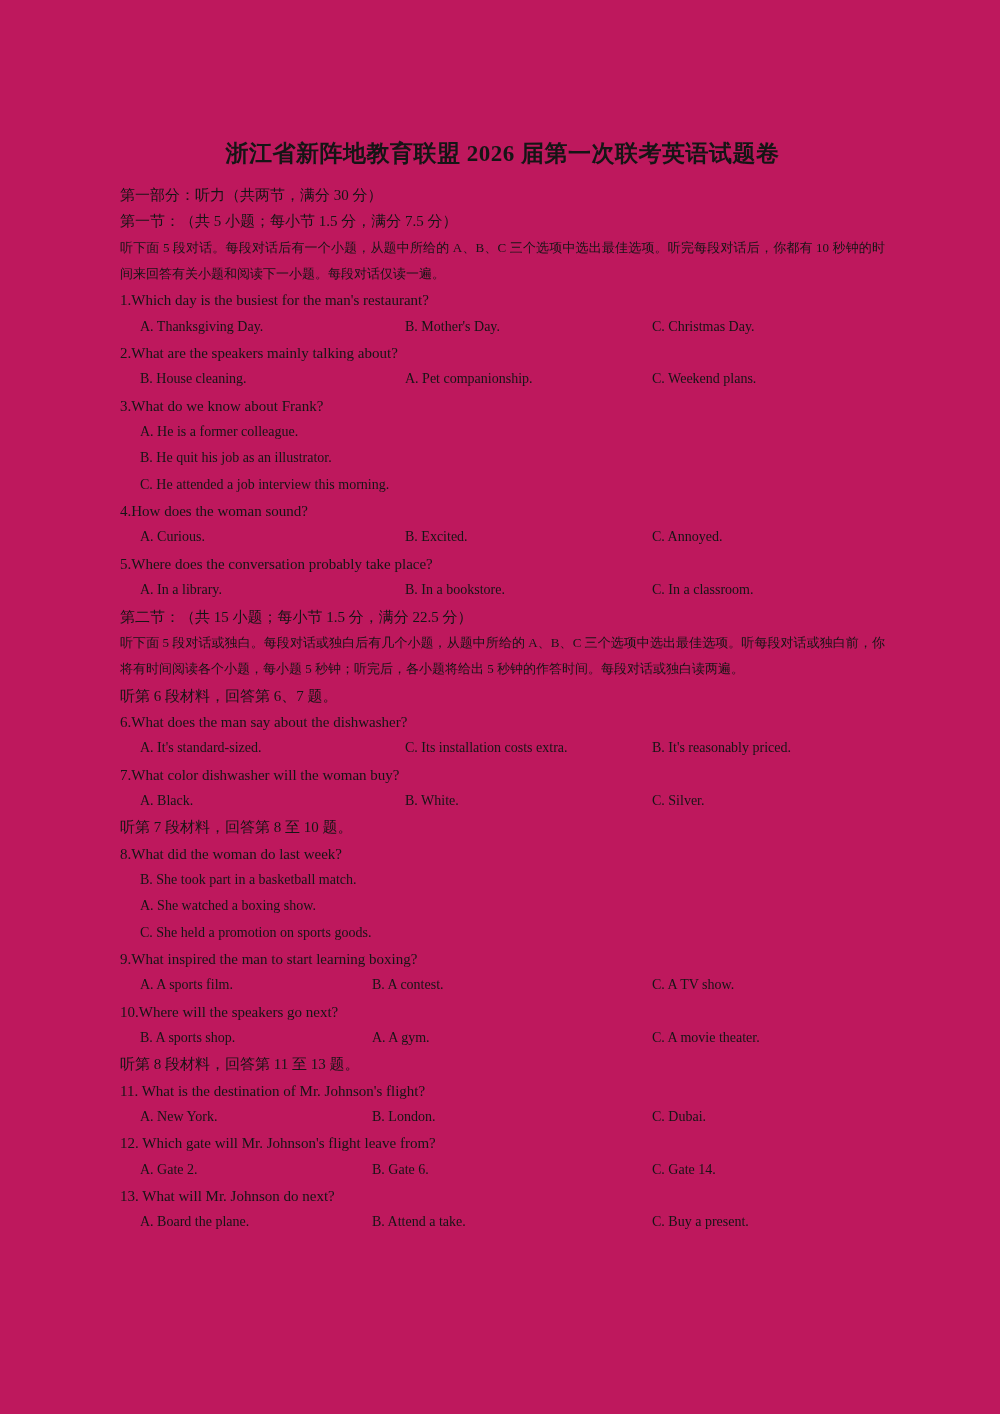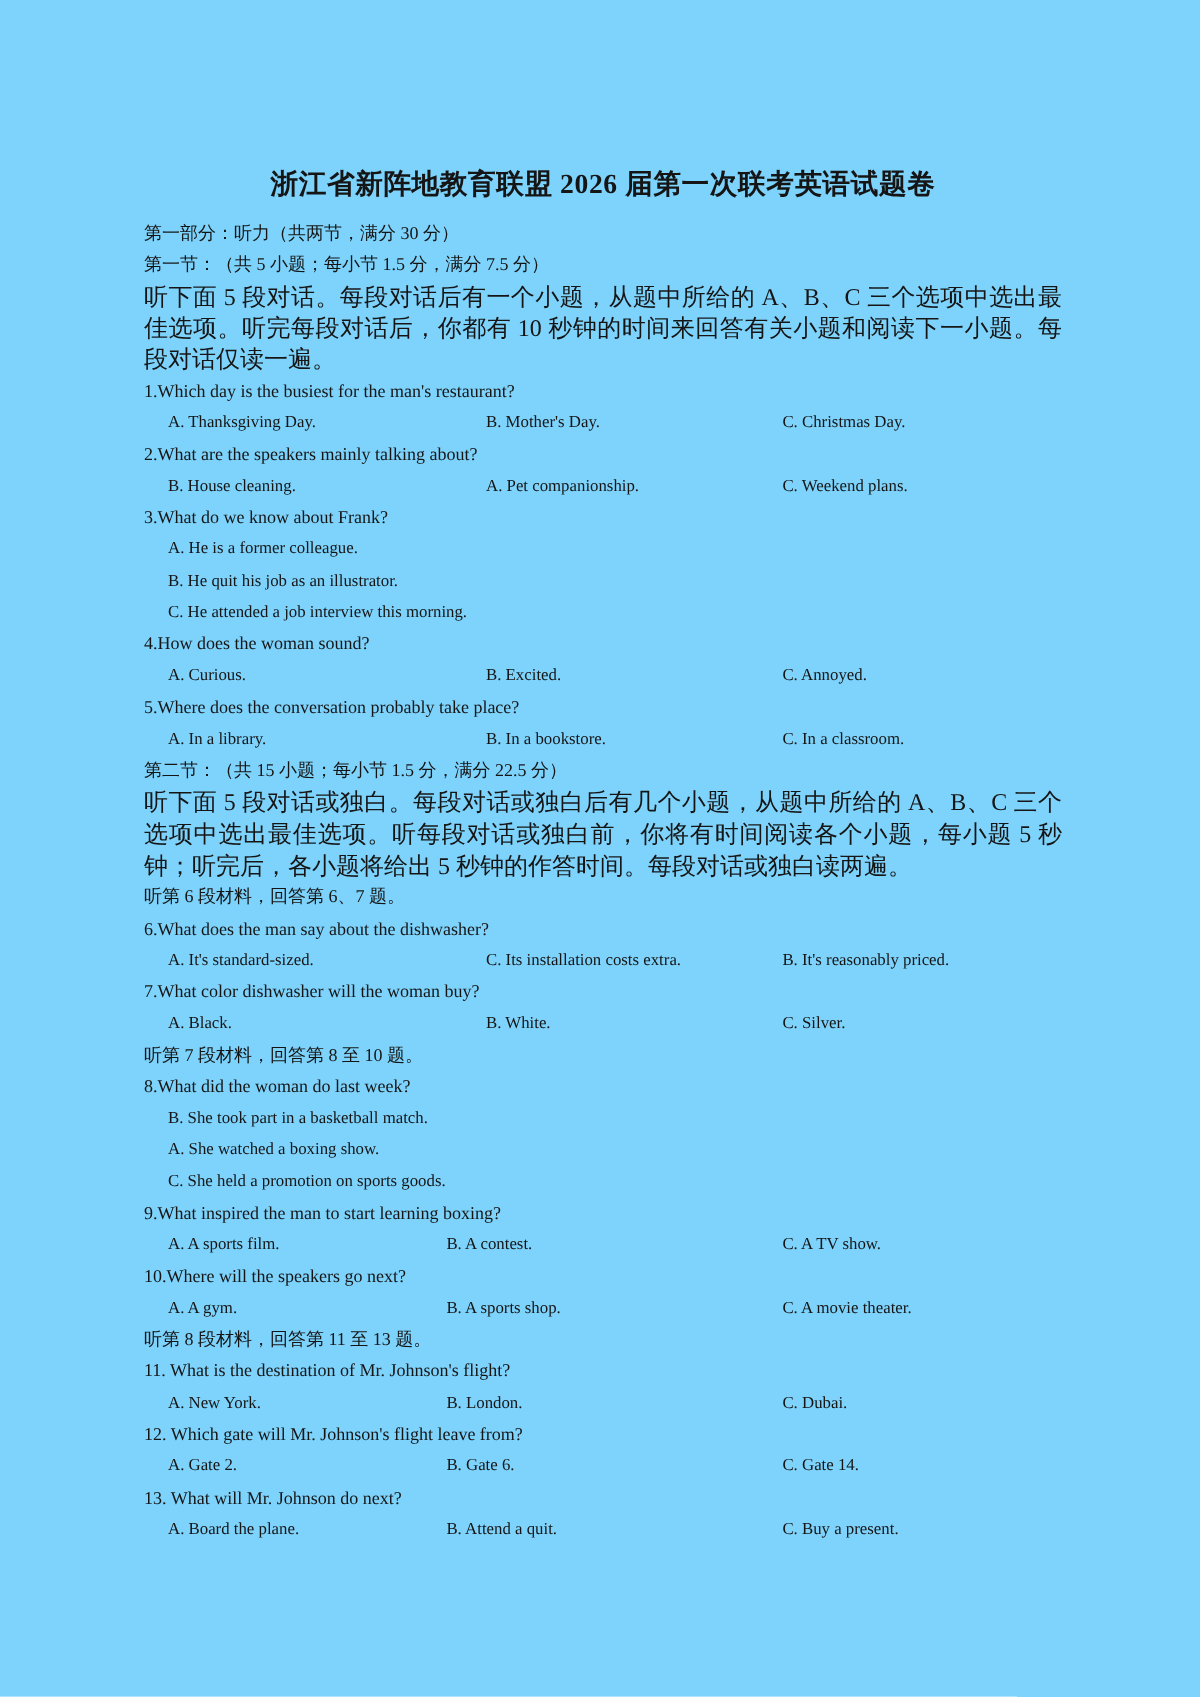--- a/index.html
+++ b/index.html
@@ -1,21 +1,21 @@
 <!DOCTYPE html>
 <html><head>
 <meta charset="utf-8">
 <style>
   html, body { margin: 0; padding: 0; background: #ffffff; }
   .page {
     position: relative;
     width: 1000px;
     height: 1414px;
     margin: 0 auto;
-    background: #7dd3fc;
+    background: #be185d;
     color: #151515;
     font-family: "Liberation Serif", "DejaVu Serif", serif;
     box-sizing: border-box;
     padding: 138px 115px 0 120px;
     overflow: hidden;
   }
   .title {
     font-size: 23px;
     font-weight: 700;
     text-align: center;
@@ -24,21 +24,21 @@
     white-space: nowrap;
     letter-spacing: 0.5px;
   }
   .line {
     font-size: 15px;
     line-height: 26.35px;
     margin: 0;
     white-space: nowrap;
   }
   .para {
-    font-size: 20px;
+    font-size: 13px;
     line-height: 26.35px;
     margin: 0;
     text-align: justify;
     white-space: normal;
   }
   .opts {
     display: grid;
     padding-left: 20px;
     font-size: 14px;
     line-height: 26.35px;
@@ -145,22 +145,22 @@
     <div class="opts narrow">
       <span class="opt">A. A sports film.</span>
       <span class="opt">B. A contest.</span>
       <span class="opt">C. A TV show.</span>
     </div>
   </div>
 
   <div>
     <p class="line">10.Where will the speakers go next?</p>
     <div class="opts narrow">
+      <span class="opt">B. A sports shop.</span>
       <span class="opt">A. A gym.</span>
-      <span class="opt">B. A sports shop.</span>
       <span class="opt">C. A movie theater.</span>
     </div>
   </div>
 
   <p class="line">听第 8 段材料，回答第 11 至 13 题。</p>
 
   <div>
     <p class="line">11. What is the destination of Mr. Johnson's flight?</p>
     <div class="opts narrow">
       <span class="opt">A. New York.</span>
@@ -175,18 +175,18 @@
       <span class="opt">A. Gate 2.</span>
       <span class="opt">B. Gate 6.</span>
       <span class="opt">C. Gate 14.</span>
     </div>
   </div>
 
   <div>
     <p class="line">13. What will Mr. Johnson do next?</p>
     <div class="opts narrow">
       <span class="opt">A. Board the plane.</span>
-      <span class="opt">B. Attend a quit.</span>
+      <span class="opt">B. Attend a take.</span>
       <span class="opt">C. Buy a present.</span>
     </div>
   </div>
 
 </div>
 
 </body></html>

